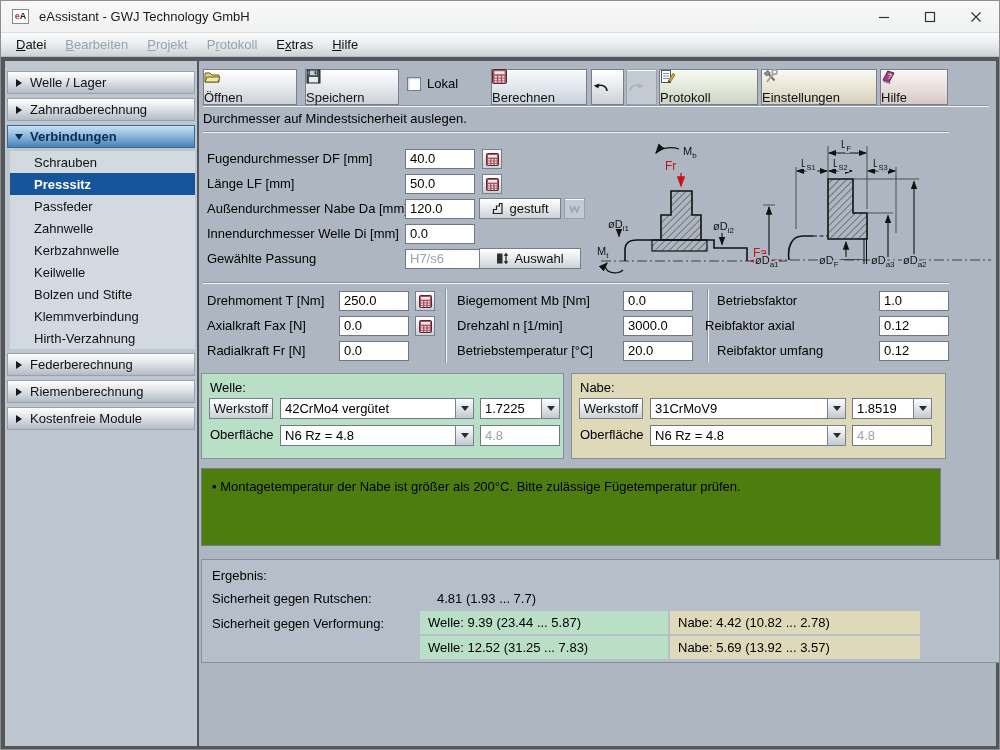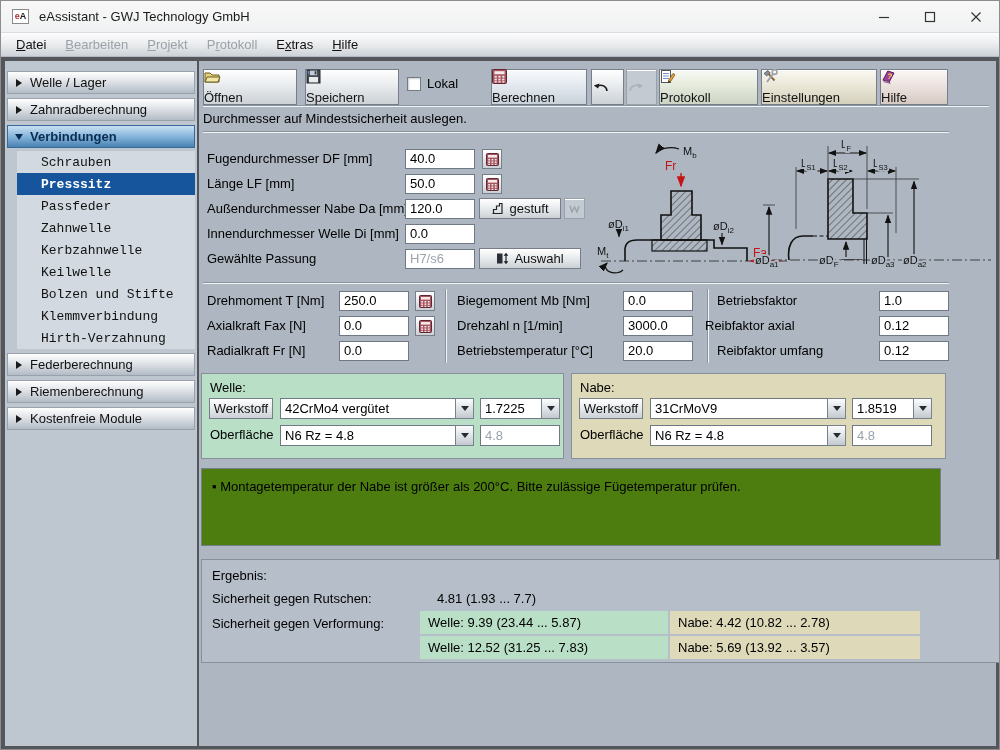--- a/index.html
+++ b/index.html
@@ -26,21 +26,21 @@
   .frame{position:absolute;left:0;top:56px;width:1000px;height:694px;background:#53575c;}
   .sidebar{position:absolute;left:4px;top:4px;width:192px;bottom:5px;background:#bec7d0;padding-top:10px;}
   .shead{height:23px;margin:0 2px 4px 2px;display:flex;align-items:center;gap:8px;padding-left:8px;
          background:linear-gradient(#ffffff,#dfe3e7 45%,#b2bbc5);border:1px solid #99a2ac;
          font-size:13px;color:#111;}
   .shead.expanded{background:linear-gradient(#c9e1f3,#7fb0d8 55%,#4a82b2);border-color:#38699a;
          color:#0a2c52;font-weight:bold;margin-bottom:3px;}
   .tri{width:0;height:0;border-top:4px solid transparent;border-bottom:4px solid transparent;
        border-left:6px solid #1a1a1a;flex:0 0 auto;}
   .tri.exp{transform:rotate(90deg);border-left-color:#0a2c52;}
-  .ssublist{margin:0 2px 4px 12px;background:#d2d9e0;font-family:Liberation Mono, monospace;}
+  .ssublist{margin:0 2px 4px 5px;background:#d2d9e0;}
   .ssub{height:22px;display:flex;align-items:center;padding-left:24px;font-size:13px;color:#111;}
   .ssub.selected{background:#16549c;color:#ffffff;font-weight:bold;}
   .content{position:absolute;left:198px;top:4px;right:5px;bottom:5px;background:#aeb7c1;}
   
   .tbtn{position:absolute;top:8px;height:36px;display:flex;align-items:flex-start;justify-content:center;gap:6px;
         font-size:13px;color:#111;background:linear-gradient(#ffffff,#e9ecee 45%,#ccd1d6);
         border:1px solid #767f89;box-shadow:inset 0 1px 0 #fff;flex-direction:column;}
   .t-blue{background:linear-gradient(#f8fafc,#e4e9ef 45%,#c9d2da);}
   .t-green{background:linear-gradient(#f8faf5,#e6ebdd 45%,#ccd4c4);}
   .t-tan{background:linear-gradient(#faf9f2,#ebe8d8 45%,#d4d0bc);}
@@ -330,21 +330,21 @@
         <span>gestuft</span>
       </div>
       <div class="sbtn disb" style="left:365px;top:137px;width:21px">
         <svg width="13" height="12">
             <polyline points="2,3 4,9 6.5,4 9,9 11,3" fill="none" stroke="#9aa2aa" stroke-width="1.4"></polyline>
           </svg>
       </div>
       <div class="lbl" style="left:8px;top:163px">Innendurchmesser Welle Di [mm]</div>
       <div class="fld" style="left:206px;top:163px;width:70px">0.0</div>
       <div class="lbl" style="left:8px;top:188px">Gewählte Passung</div>
-      <div class="fld dis" style="left:206px;top:188px;width:70px">H7/s6</div>
+      <div class="fld dis" style="left:206px;top:188px;width:92px">H7/s6</div>
       <div class="sbtn" style="left:280px;top:187px;width:102px">
         <svg width="13" height="13">
             <rect x="1" y="1.5" width="5.5" height="10" fill="#2a2f35"></rect>
             <line x1="10" y1="3" x2="10" y2="10" stroke="#222" stroke-width="1.2"></line>
             <path d="M10,0.8 L12.4,3.8 L7.6,3.8 Z" fill="#222"></path>
             <path d="M10,12.2 L12.4,9.2 L7.6,9.2 Z" fill="#222"></path>
           </svg>
         <span>Auswahl</span>
       </div>
 

